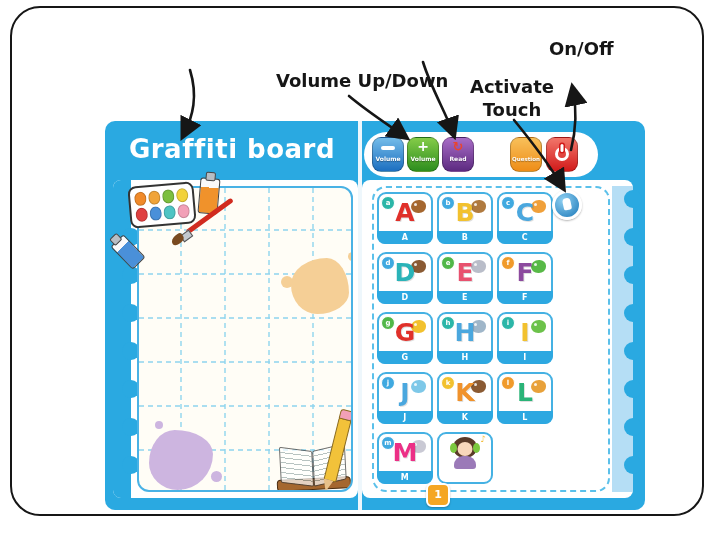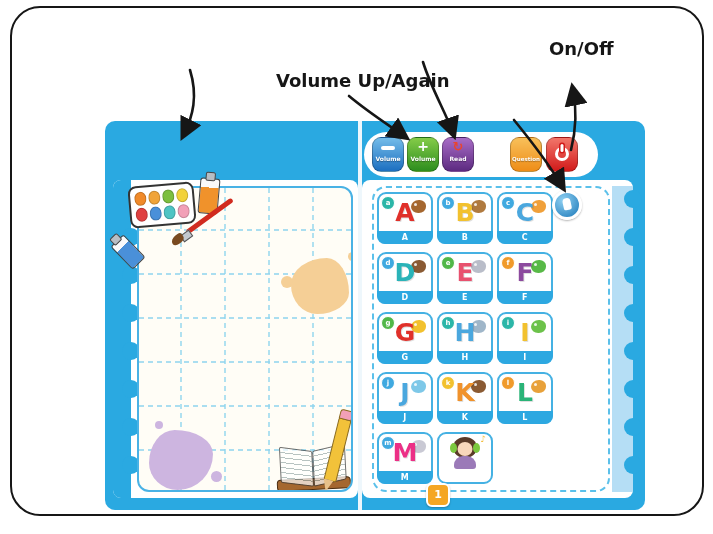--- a/index.html
+++ b/index.html
@@ -133,37 +133,42 @@
   .page-tab{position:absolute;left:64px;top:303px;width:24px;height:24px;background:#f5a623;border:2px solid #fff;
            border-radius:6px;box-sizing:border-box;color:#fff;font-weight:700;font-size:11px;text-align:center;
            line-height:19px;z-index:8;box-shadow:0 1px 2px rgba(0,0,0,.25);}
 </style>
 </head>
 <body>
 
 <div class="stage">
   <div class="outer-card"></div>
 
-  <div class="ann ann-volume">Volume Up/Again</div>
+  <div class="ann ann-volume">Volume Up/Down</div>
+  <div class="ann ann-touch">
+    <span>Activate</span><br>
+    <span>Touch</span>
+  </div>
   <div class="ann ann-onoff">On/Off</div>
 
   <svg class="arrows" viewBox="0 0 713 534">
     <defs>
       <marker id="ah" markerWidth="9" markerHeight="9" refX="6" refY="4.5" orient="auto">
         <path d="M0,0 L9,4.5 L0,9 z" fill="#161616"></path>
       </marker>
     </defs>
     <path d="M190,70 C198,96 193,116 184,134" fill="none" stroke="#161616" stroke-width="2.6" stroke-linecap="round" marker-end="url(#ah)"></path>
     <path d="M349,96 C368,112 390,126 404,136" fill="none" stroke="#161616" stroke-width="2.6" stroke-linecap="round" marker-end="url(#ah)"></path>
     <path d="M423,62 C431,88 446,113 453,133" fill="none" stroke="#161616" stroke-width="2.6" stroke-linecap="round" marker-end="url(#ah)"></path>
     <path d="M514,120 C532,142 550,166 562,186" fill="none" stroke="#161616" stroke-width="2.6" stroke-linecap="round" marker-end="url(#ah)"></path>
     <path d="M571,150 C576,130 577,110 573,90" fill="none" stroke="#161616" stroke-width="2.6" stroke-linecap="round" marker-end="url(#ah)"></path>
   </svg>
 
   <div class="device">
+    <div class="board-title">Graffiti board</div>
 
     <div class="pill">
       <div class="hbtn btn-voldown">
         <span class="minus-bar"></span>
         <span class="lbl">Volume</span>
       </div>
       <div class="hbtn btn-volup">
         <span class="sym">+</span>
         <span class="lbl">Volume</span>
       </div>

